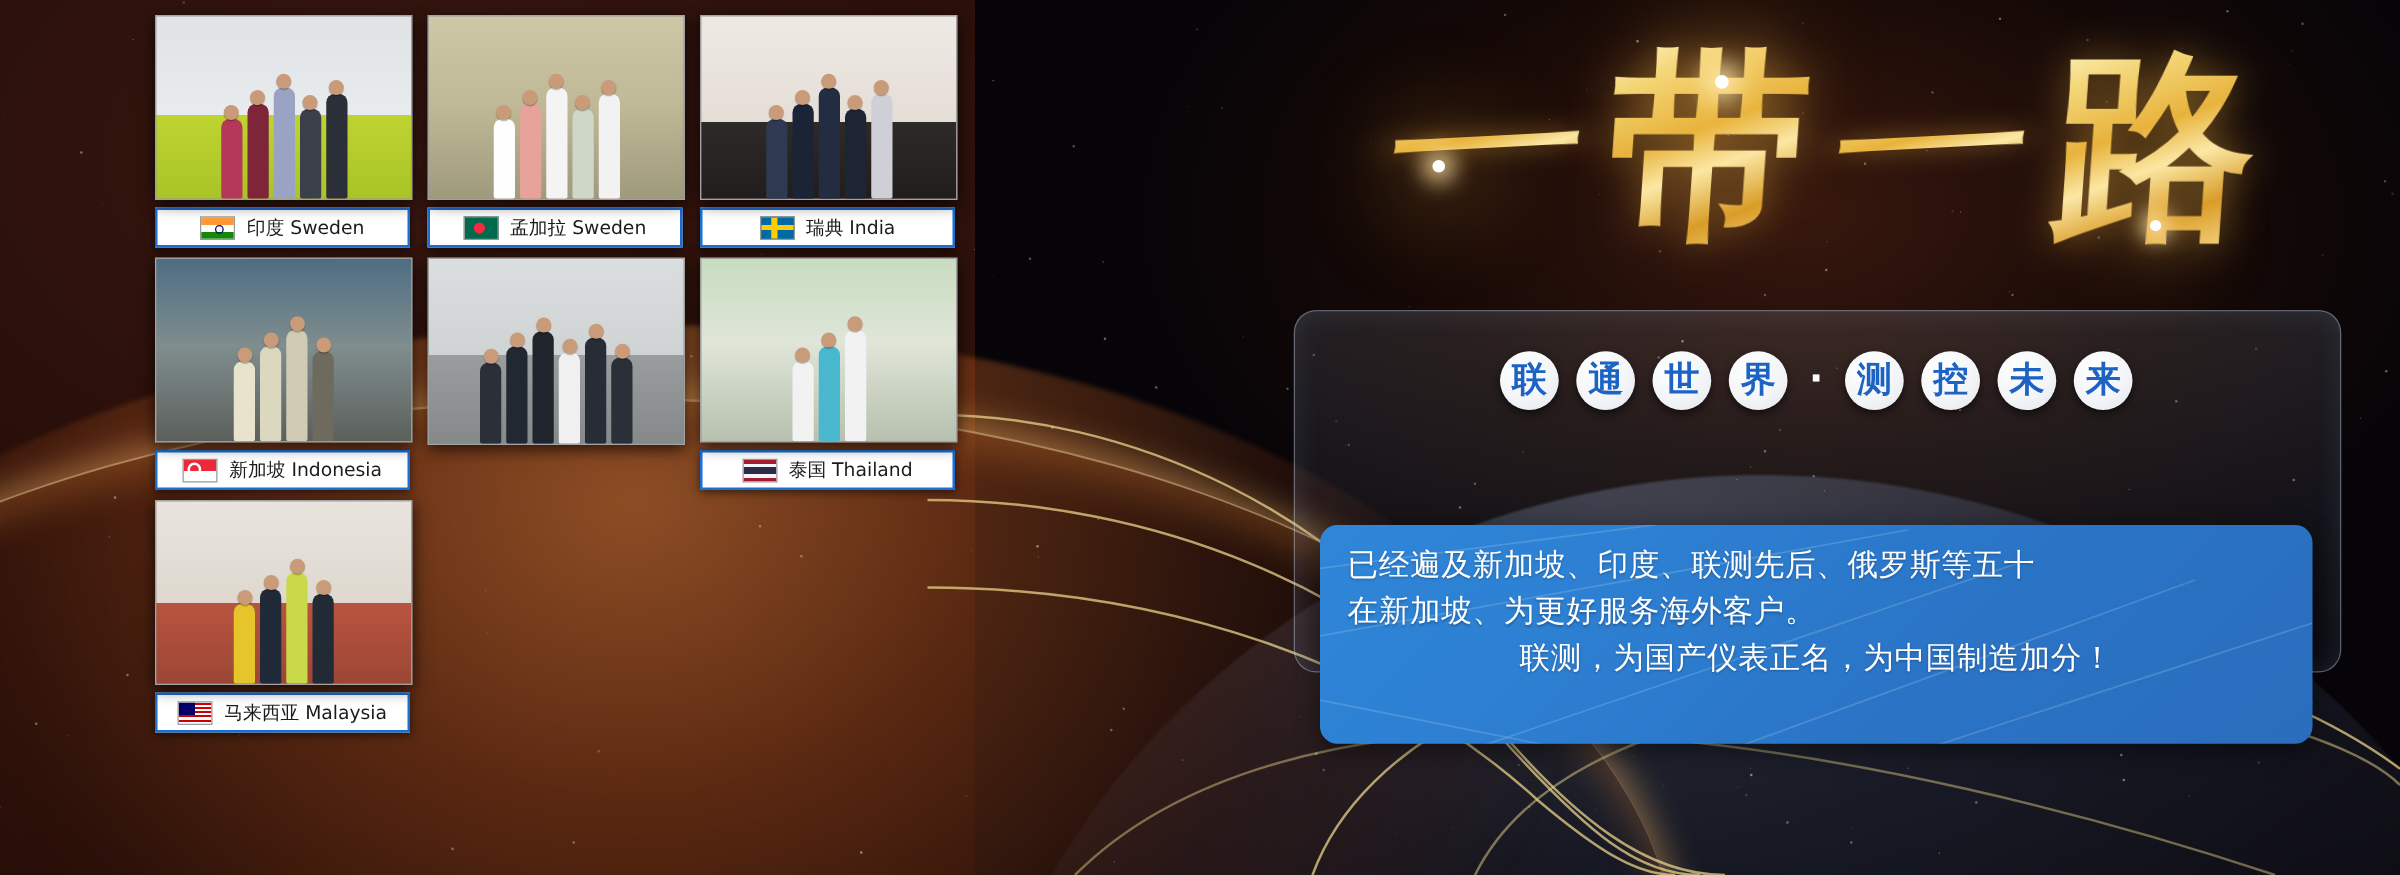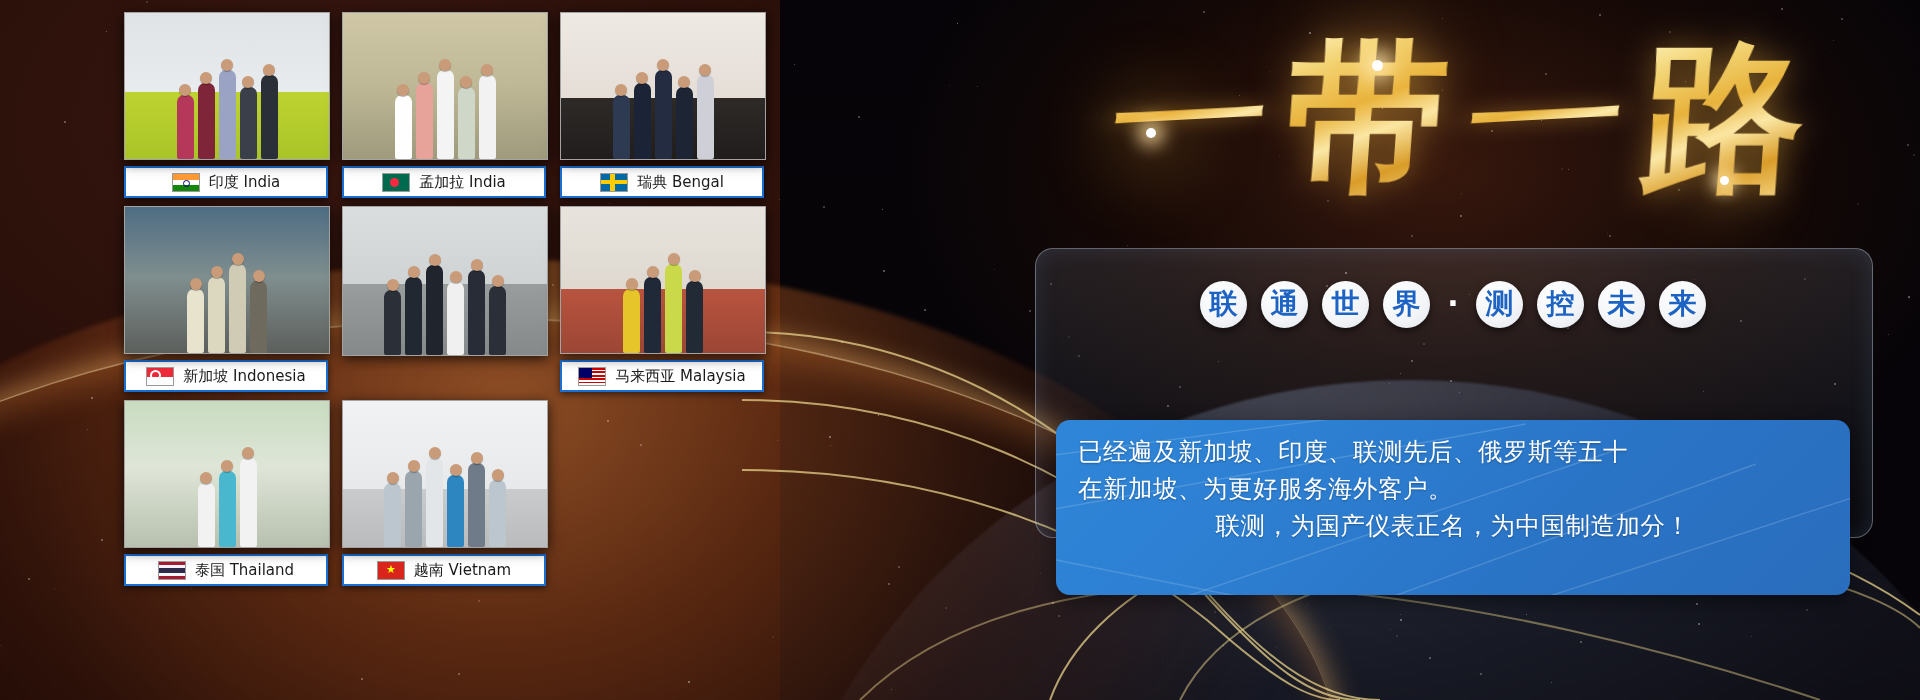--- a/index.html
+++ b/index.html
@@ -384,53 +384,53 @@
           <div class="people">
             <span class="p" style="height:58%;background:#b5385a"></span>
             <span class="p" style="height:69%;background:#7e2539"></span>
             <span class="p" style="height:80%;background:#9aa3c4"></span>
             <span class="p" style="height:65%;background:#3b3f4a"></span>
             <span class="p" style="height:76%;background:#2b2f38"></span>
           </div>
         </div>
         <div class="cap">
           <span class="flag f-india"></span>
-          <span class="cap-text">印度 India</span>
+          <span class="cap-text">印度 Sweden</span>
         </div>
       </div>
       <div class="cell">
         <div class="photo">
           <div class="scene" style="background:linear-gradient(180deg,#cfc7a6 0%,#bfb997 48%,#9f9a7c 100%)"></div>
           <div class="people">
             <span class="p" style="height:58%;background:#fefefe"></span>
             <span class="p" style="height:69%;background:#e7a39a"></span>
             <span class="p" style="height:80%;background:#f4f4f4"></span>
             <span class="p" style="height:65%;background:#cfd8c8"></span>
             <span class="p" style="height:76%;background:#f2f2f2"></span>
           </div>
         </div>
         <div class="cap">
           <span class="flag f-bengal"></span>
-          <span class="cap-text">孟加拉 India</span>
+          <span class="cap-text">孟加拉 Sweden</span>
         </div>
       </div>
       <div class="cell">
         <div class="photo">
           <div class="scene" style="background:linear-gradient(180deg,#efe9e4 0%,#e5ded7 58%,#2e2a28 58%,#201d1c 100%)"></div>
           <div class="people">
             <span class="p" style="height:58%;background:#2e3a52"></span>
             <span class="p" style="height:69%;background:#1b2436"></span>
             <span class="p" style="height:80%;background:#232c40"></span>
             <span class="p" style="height:65%;background:#1d2434"></span>
             <span class="p" style="height:76%;background:#cfcfd8"></span>
           </div>
         </div>
         <div class="cap">
           <span class="flag f-sweden"></span>
-          <span class="cap-text">瑞典 Bengal</span>
+          <span class="cap-text">瑞典 India</span>
         </div>
       </div>
       <div class="cell">
         <div class="photo">
           <div class="scene" style="background:linear-gradient(180deg,#4e6d83 0%,#7f8e8e 48%,#5c5f5c 100%)"></div>
           <div class="people">
             <span class="p" style="height:58%;background:#e8e3cd"></span>
             <span class="p" style="height:69%;background:#dcd8bf"></span>
             <span class="p" style="height:80%;background:#cfcbb4"></span>
             <span class="p" style="height:65%;background:#6f6a5e"></span>
@@ -449,62 +449,45 @@
             <span class="p" style="height:69%;background:#222832"></span>
             <span class="p" style="height:80%;background:#1f242d"></span>
             <span class="p" style="height:65%;background:#f0f0f0"></span>
             <span class="p" style="height:76%;background:#272c36"></span>
             <span class="p" style="height:61%;background:#2a2f38"></span>
           </div>
         </div>
       </div>
       <div class="cell">
         <div class="photo">
+          <div class="scene" style="background:linear-gradient(180deg,#c8dcc0 0%,#dfe6d8 46%,#b7bfae 100%)"></div>
+          <div class="people">
+            <span class="p" style="height:58%;background:#f2f2f2"></span>
+            <span class="p" style="height:69%;background:#49b8cf"></span>
+            <span class="p" style="height:80%;background:#f2f2f2"></span>
+          </div>
+        </div>
+        <div class="cap">
+          <span class="flag f-thailand"></span>
+          <span class="cap-text">泰国 Thailand</span>
+        </div>
+      </div>
+      <div class="cell">
+        <div class="photo">
           <div class="scene" style="background:linear-gradient(180deg,#e8e4dd 0%,#ded8cf 56%,#b8543f 56%,#9c4635 100%)"></div>
           <div class="people">
             <span class="p" style="height:58%;background:#e6c52a"></span>
             <span class="p" style="height:69%;background:#1f2937"></span>
             <span class="p" style="height:80%;background:#c9d94a"></span>
             <span class="p" style="height:65%;background:#222a36"></span>
           </div>
         </div>
         <div class="cap">
           <span class="flag f-malaysia"></span>
           <span class="cap-text">马来西亚 Malaysia</span>
-        </div>
-      </div>
-      <div class="cell">
-        <div class="photo">
-          <div class="scene" style="background:linear-gradient(180deg,#c8dcc0 0%,#dfe6d8 46%,#b7bfae 100%)"></div>
-          <div class="people">
-            <span class="p" style="height:58%;background:#f2f2f2"></span>
-            <span class="p" style="height:69%;background:#49b8cf"></span>
-            <span class="p" style="height:80%;background:#f2f2f2"></span>
-          </div>
-        </div>
-        <div class="cap">
-          <span class="flag f-thailand"></span>
-          <span class="cap-text">泰国 Thailand</span>
-        </div>
-      </div>
-      <div class="cell">
-        <div class="photo">
-          <div class="scene" style="background:linear-gradient(180deg,#f1f2f3 0%,#e7e9ea 60%,#c9cbcc 60%,#b9bbbc 100%)"></div>
-          <div class="people">
-            <span class="p" style="height:58%;background:#bcc6ce"></span>
-            <span class="p" style="height:69%;background:#9aa5ae"></span>
-            <span class="p" style="height:80%;background:#e3e6e8"></span>
-            <span class="p" style="height:65%;background:#2e86c1"></span>
-            <span class="p" style="height:76%;background:#6f7b88"></span>
-            <span class="p" style="height:61%;background:#bcc6ce"></span>
-          </div>
-        </div>
-        <div class="cap">
-          <span class="flag f-vietnam"></span>
-          <span class="cap-text">越南 Vietnam</span>
         </div>
       </div>
     </div>
 
   <div class="calligraphy">
     <span class="cg c1">一</span>
     <span class="cg c2">带</span>
     <span class="cg c3">一</span>
     <span class="cg c4">路</span>
   </div>

